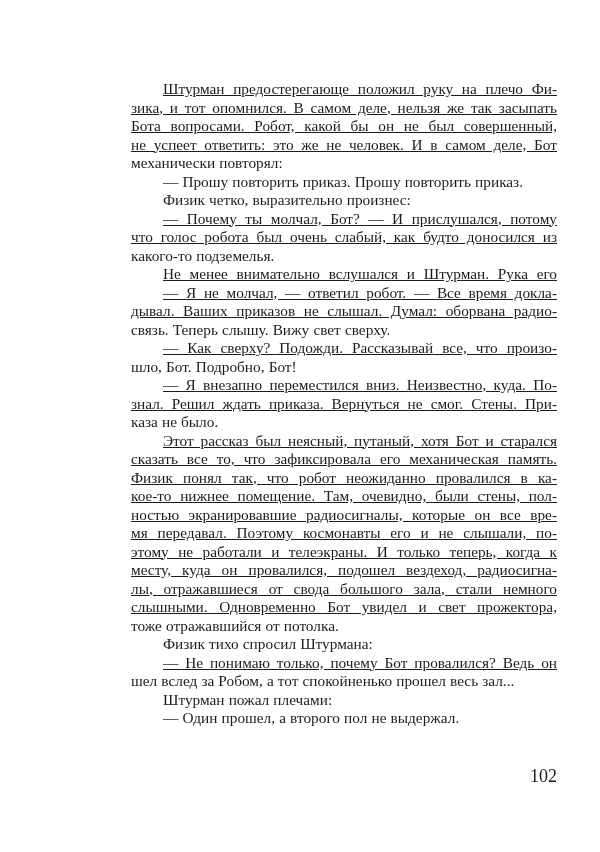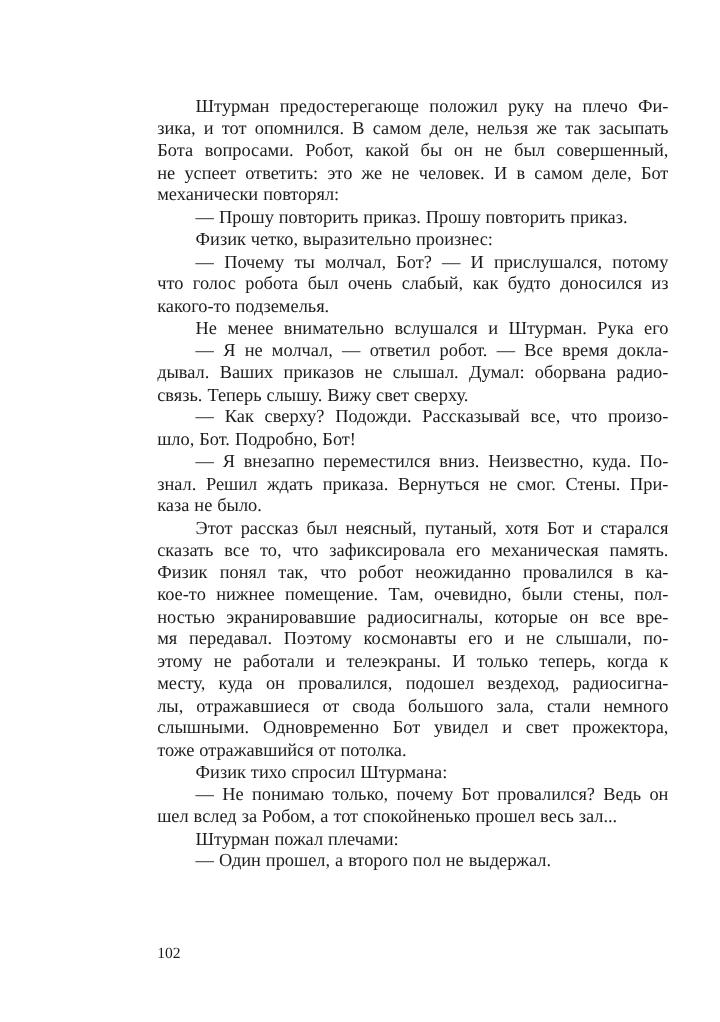--- a/index.html
+++ b/index.html
@@ -32,33 +32,33 @@
     font-size: 15.3px;
     line-height: 18.5px;
     height: 18.5px;
     overflow: hidden;
     text-align: left;
     word-spacing: 0.02em;
   }
   .j {
     text-align: justify;
     text-align-last: justify;
+    text-decoration: underline;
   }
   .ind {
     text-indent: 32px;
   }
   .pagenum {
     position: absolute;
     left: 131px;
     top: 766px;
     width: 426px;
-    text-align: left;
-    font-size: 13px;
+    text-align: right;
+    font-size: 18px;
     color: #1c1c1c;
-    margin-top: 20px;
   }
 </style>
 </head>
 <body>
 
 <div class="page">
   <div class="textblock">
     <div class="ln j ind">Штурман предостерегающе положил руку на плечо Фи-</div>
     <div class="ln j">зика, и тот опомнился. В самом деле, нельзя же так засыпать</div>
     <div class="ln j">Бота вопросами. Робот, какой бы он не был совершенный,</div>

